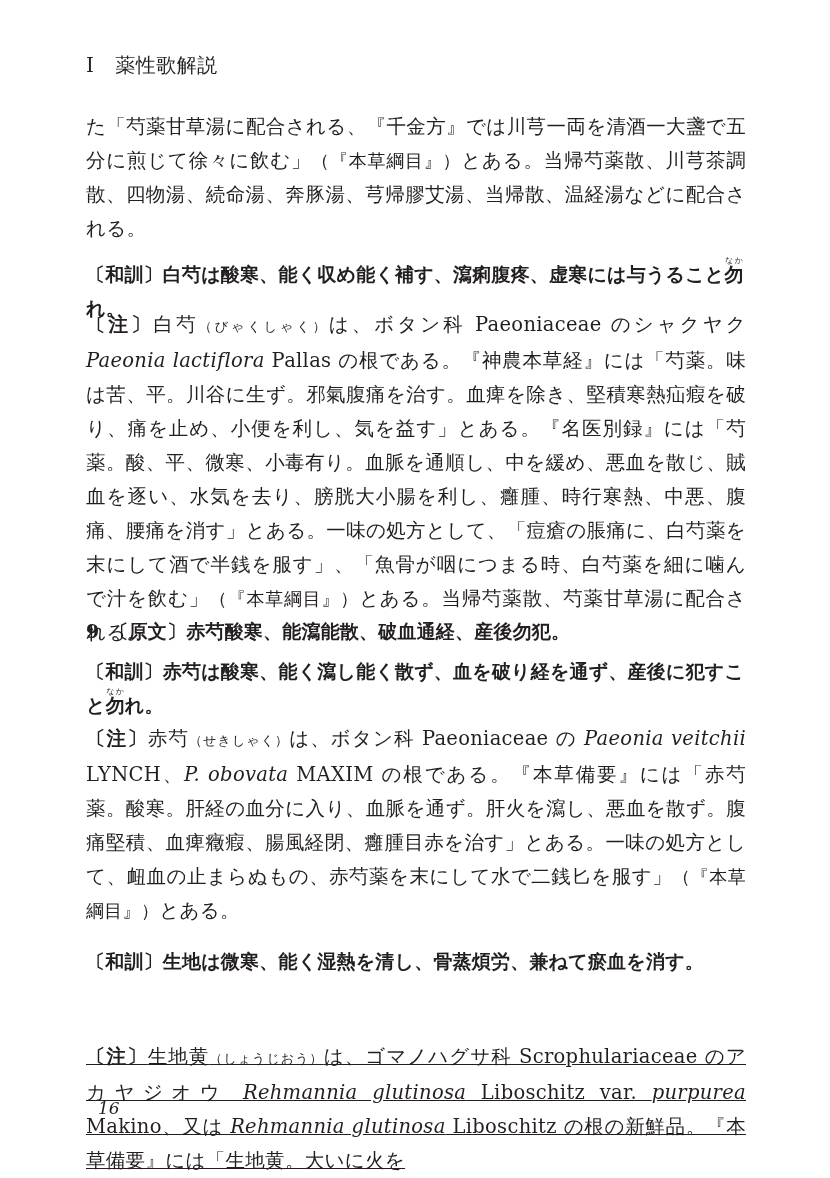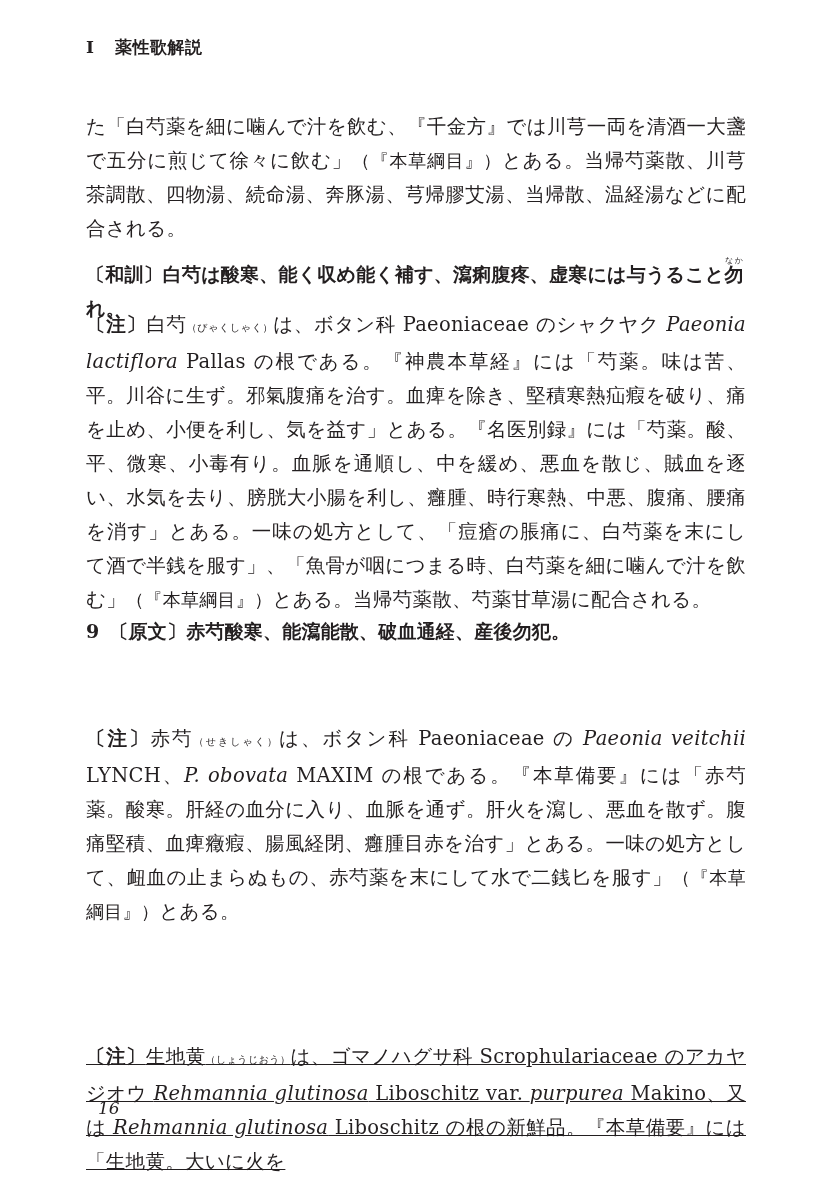--- a/index.html
+++ b/index.html
@@ -1,64 +1,70 @@
 <!DOCTYPE html>
 <html><head>
 <meta charset="utf-8">
 <style>
   html, body { margin: 0; padding: 0; background: #ffffff; }
   body { width: 830px; height: 1178px; position: relative; overflow: hidden; color: #231f20; }
   .page { position: absolute; left: 0; top: 0; width: 830px; height: 1178px; }
-  .running-head { position: absolute; left: 86px; top: 36px; font-family: "DejaVu Serif", serif; font-size: 17px; color: #231f20; letter-spacing: 0.5px; font-weight: bold; }
+  .running-head { position: absolute; left: 86px; top: 52px; font-family: "DejaVu Serif", serif; font-size: 20px; color: #231f20; letter-spacing: 0.5px; }
   .running-head .num { margin-right: 14px; }
   .body-text { position: absolute; left: 86px; width: 660px; font-family: "DejaVu Serif", serif; font-size: 19.5px; line-height: 34px; text-align: justify; text-justify: inter-character; letter-spacing: 0.3px; }
   .body-text p { margin: 0; }
   .heading { position: absolute; left: 86px; width: 665px; font-family: "DejaVu Sans", sans-serif; font-weight: bold; font-size: 19px; line-height: 34px; letter-spacing: 0.2px; }
   .heading .num { font-family: "DejaVu Serif", serif; font-weight: bold; margin-right: 10px; }
   .note-label { font-family: "DejaVu Sans", sans-serif; font-weight: bold; }
-  .small { font-size: 10px; }
+  .small { font-size: 13px; }
   .smallref { font-size: 18px; }
   i { font-style: italic; }
   ruby rt { font-size: 8px; font-weight: normal; }
   .folio { position: absolute; left: 98px; top: 1098px; font-family: "DejaVu Serif", serif; font-style: italic; font-size: 17px; }
 </style>
 </head>
 <body>
 
 <div class="page">
 
   <div class="running-head">
     <span class="num">I</span>
     <span>薬性歌解説</span>
   </div>
 
   <div class="body-text" style="top:110px;">
     <p>
-      <span>た「白芍薬を細に噛んで汁を飲む、『千金方』では川芎一両を清酒一大盞で五分に煎じて徐々に飲む」</span><span class="smallref">（『本草綱目』）</span><span>とある。当帰芍薬散、川芎茶調散、四物湯、続命湯、奔豚湯、芎帰膠艾湯、当帰散、温経湯などに配合される。</span>
+      <span>た「芍薬甘草湯に配合される、『千金方』では川芎一両を清酒一大盞で五分に煎じて徐々に飲む」</span><span class="smallref">（『本草綱目』）</span><span>とある。当帰芍薬散、川芎茶調散、四物湯、続命湯、奔豚湯、芎帰膠艾湯、当帰散、温経湯などに配合される。</span>
     </p>
   </div>
 
   <div class="heading" style="top:256px;">
     <span>〔和訓〕</span><span>白芍は酸寒、能く収め能く補す、瀉痢腹疼、虚寒には与うること</span><ruby><span>勿</span><rt>なか</rt></ruby><span>れ。</span>
   </div>
   <div class="body-text" style="top:308px;">
     <p>
       <span class="note-label">〔注〕</span><span>白芍</span><span class="small">（びゃくしゃく）</span><span>は、ボタン科 Paeoniaceae のシャクヤク </span><i>Paeonia lactiflora</i><span> Pallas の根である。『神農本草経』には「芍薬。味は苦、平。川谷に生ず。邪氣腹痛を治す。血痺を除き、堅積寒熱疝瘕を破り、痛を止め、小便を利し、気を益す」とある。『名医別録』には「芍薬。酸、平、微寒、小毒有り。血脈を通順し、中を緩め、悪血を散じ、賊血を逐い、水気を去り、膀胱大小腸を利し、癰腫、時行寒熱、中悪、腹痛、腰痛を消す」とある。一味の処方として、「痘瘡の脹痛に、白芍薬を末にして酒で半銭を服す」、「魚骨が咽につまる時、白芍薬を細に噛んで汁を飲む」</span><span class="smallref">（『本草綱目』）</span><span>とある。当帰芍薬散、芍薬甘草湯に配合される。</span>
     </p>
   </div>
 
   <div class="heading" style="top:614px;">
     <span class="num">9</span><span>〔原文〕</span><span>赤芍酸寒、能瀉能散、破血通経、産後勿犯。</span>
   </div>
+  <div class="heading" style="top:654px;">
+    <span>〔和訓〕</span><span>赤芍は酸寒、能く瀉し能く散ず、血を破り経を通ず、産後に犯すこと</span><ruby><span>勿</span><rt>なか</rt></ruby><span>れ。</span>
+  </div>
   <div class="body-text" style="top:722px;">
     <p>
       <span class="note-label">〔注〕</span><span>赤芍</span><span class="small">（せきしゃく）</span><span>は、ボタン科 Paeoniaceae の </span><i>Paeonia veitchii</i><span> LYNCH、</span><i>P. obovata</i><span> MAXIM の根である。『本草備要』には「赤芍薬。酸寒。肝経の血分に入り、血脈を通ず。肝火を瀉し、悪血を散ず。腹痛堅積、血痺癥瘕、腸風経閉、癰腫目赤を治す」とある。一味の処方として、衄血の止まらぬもの、赤芍薬を末にして水で二銭匕を服す」</span><span class="smallref">（『本草綱目』）</span><span>とある。</span>
     </p>
   </div>
 
+  <div class="heading" style="top:944px;">
+    <span>〔和訓〕</span><span>生地は微寒、能く湿熱を清し、骨蒸煩労、兼ねて瘀血を消す。</span>
+  </div>
   <div class="body-text" style="top:1040px;text-decoration:underline;">
     <p>
       <span class="note-label">〔注〕</span><span>生地黄</span><span class="small">（しょうじおう）</span><span>は、ゴマノハグサ科 Scrophulariaceae のアカヤジオウ </span><i>Rehmannia glutinosa</i><span> Liboschitz var. </span><i>purpurea</i><span> Makino、又は </span><i>Rehmannia glutinosa</i><span> Liboschitz の根の新鮮品。『本草備要』には「生地黄。大いに火を</span>
     </p>
   </div>
 
   <div class="folio">16</div>
 </div>
 
 </body></html>

